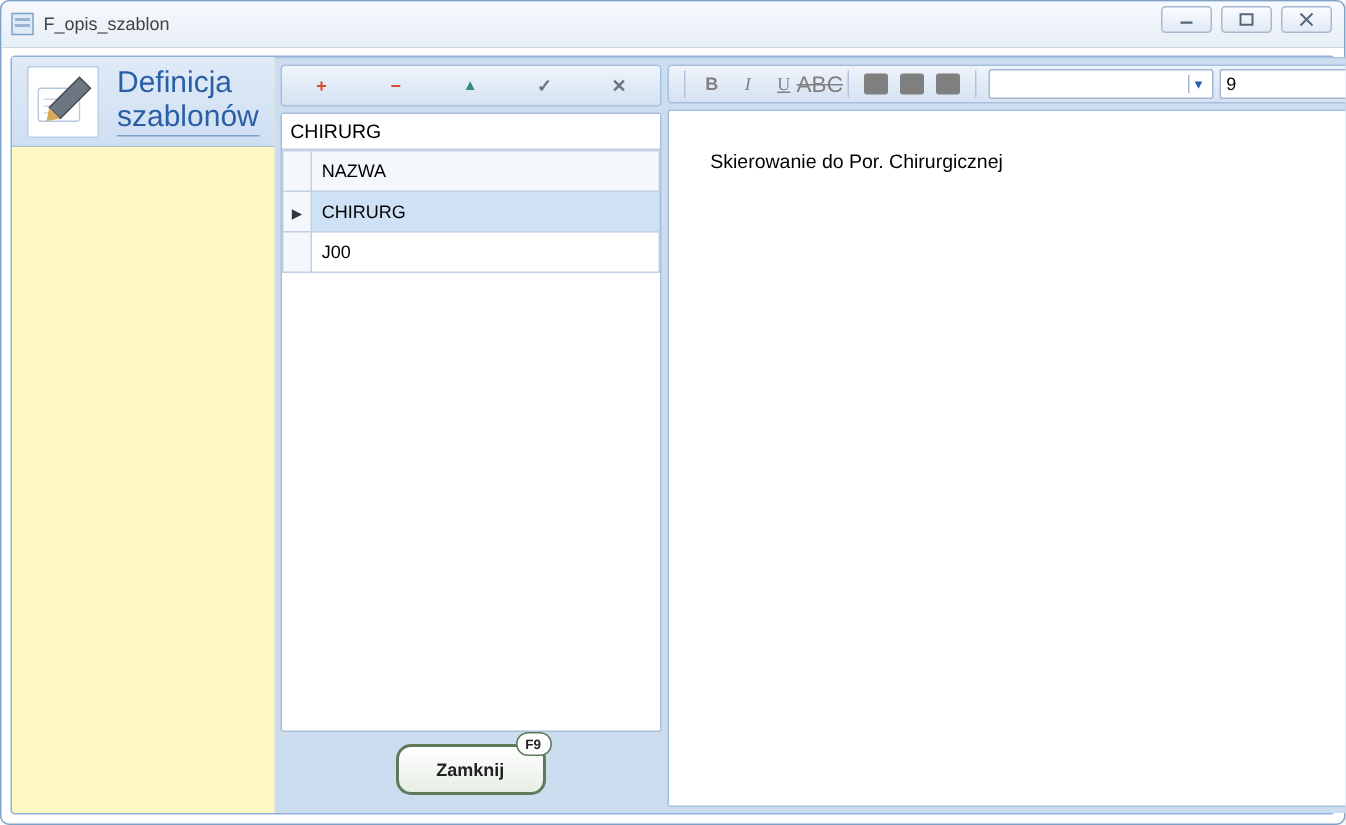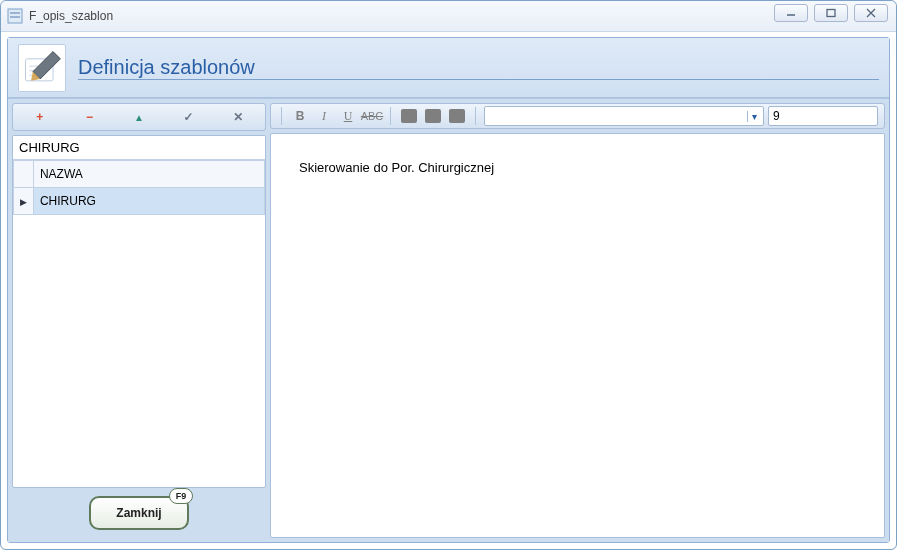--- a/index.html
+++ b/index.html
@@ -52,21 +52,21 @@
   .content {
     position: absolute;
     top: 30px; left: 0; right: 0; bottom: 0;
     padding: 6px;
   }
   .inner {
     width: 100%; height: 100%;
     border: 1px solid #91b1d6;
     border-radius: 3px;
     background: #fef9c3;
-    display: flex; flex-direction: column;
+    display: flex; flex-direction: row;
   }
   .header {
     height: 60px;
     background: linear-gradient(#dfeaf7,#cfdff2);
     border-bottom: 1px solid #a9c2e0;
     display: flex; align-items: center;
     padding: 6px 10px;
   }
   .header-icon {
     width: 48px; height: 48px;
@@ -170,21 +170,21 @@
   .rtoolbar .sep {
     width:1px; height:18px; background:#b0c3dc; margin:0 4px;
   }
   .fmtbtn {
     width: 20px; height: 18px; display:flex;align-items:center;justify-content:center;
     color:#808080; font-size: 12px; cursor:pointer; border-radius:2px;
   }
   .fmtbtn.bold{font-weight:bold;}
   .fmtbtn.ital{font-style:italic;font-family:Georgia,serif;}
   .fmtbtn.und{text-decoration:underline;font-family:"Times New Roman",serif;}
-  .fmtbtn.strike{text-decoration:line-through;font-size:11px;letter-spacing:0;}
+  .fmtbtn.strike{text-decoration:line-through;font-size:15px;letter-spacing:0;}
   .colorbox {
     width: 16px; height: 14px; border-radius:2px; background: #7f7f7f;
   }
   .font-combo {
     flex:1; height:20px; border:1px solid #a3b8d3; background:#fff;
     display:flex; align-items:center; padding:0 2px; border-radius:2px;
     min-width: 150px;
   }
   .font-combo .dd {
     width:14px; text-align:center; color:#2a5fa6; font-size:10px;
@@ -272,20 +272,24 @@
                 <thead>
                   <tr>
                     <th class="rowhead"></th>
                     <th>NAZWA</th>
                   </tr>
                 </thead>
                 <tbody id="grid-body">
                     <tr class="selected">
                       <td class="rowhead"></td>
                       <td>CHIRURG</td>
+                    </tr>
+                    <tr>
+                      <td class="rowhead"></td>
+                      <td>J00</td>
                     </tr>
                   </tbody>
               </table>
             </div>
           </div>
 
           <div class="close-area">
             <button class="close-btn">
               <span>Zamknij</span>
               <span class="fkey">F9</span>

